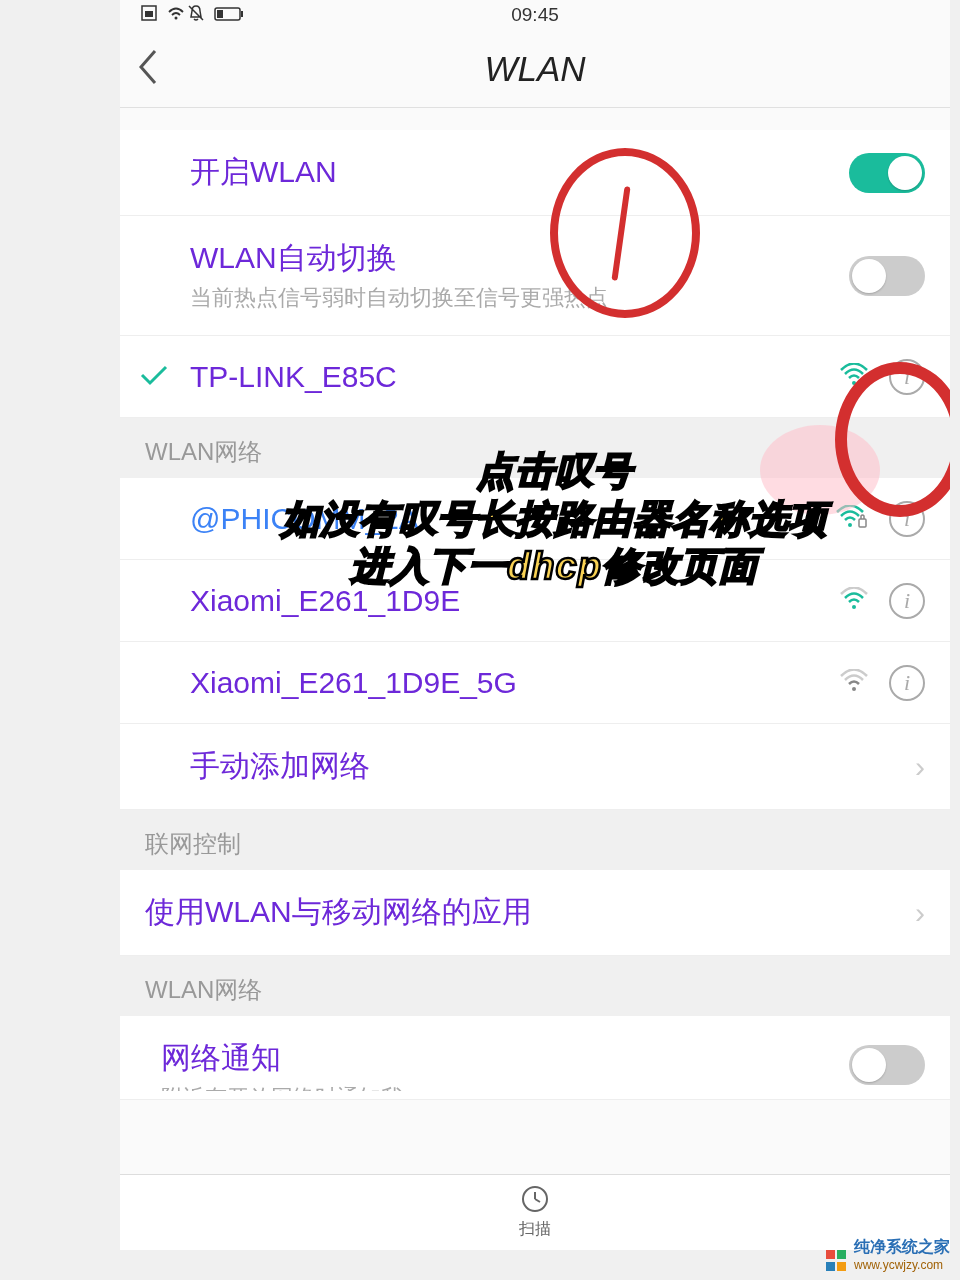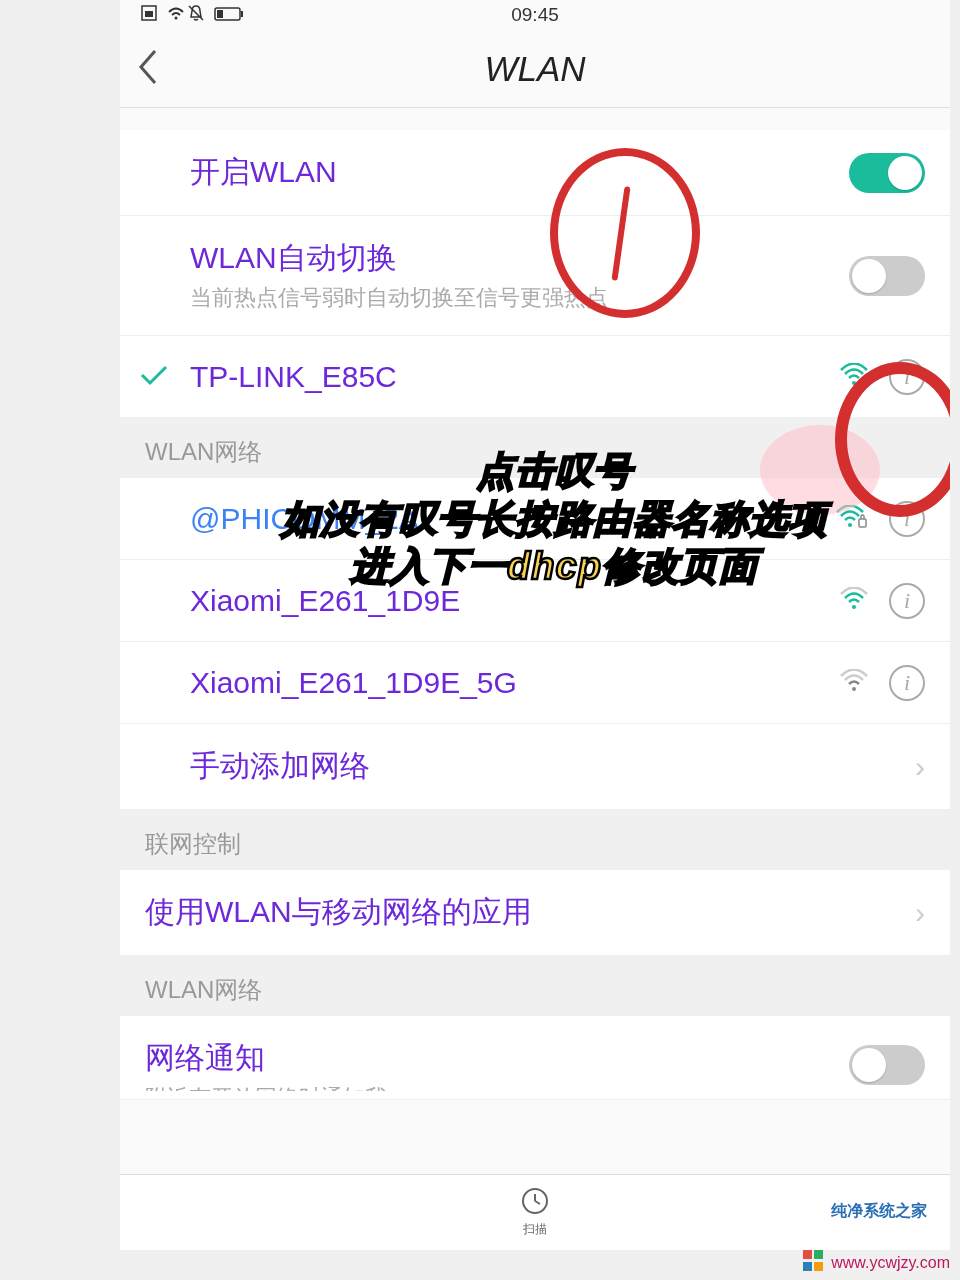--- a/index.html
+++ b/index.html
@@ -162,21 +162,21 @@
       height: 76px;
       background: #fff;
       border-top: 1px solid #ddd;
       display: flex;
       flex-direction: column;
       align-items: center;
       justify-content: center;
       gap: 2px;
     }
     .footer-label {
-      font-size: 12px;
+      font-size: 16px;
       color: #666;
     }
     
     .annotation-circle-1 {
       position: absolute;
       left: 430px;
       top: 148px;
       width: 150px;
       height: 170px;
       border: 8px solid #d32f2f;
@@ -254,23 +254,22 @@
     }
     .watermark-sq {
       width: 9px;
       height: 9px;
     }
     .watermark-text-main {
       color: #2a6fb5;
       font-weight: bold;
     }
     .watermark-text-sub {
-      color: #be185d;
-      font-size: 16px;
-      margin-top: 32px;
+      color: #a16207;
+      font-size: 12px;
     }
     .row-network {
       padding-left: 70px;
     }
     .row-indent {
       padding-left: 70px;
     }
   </style>
 </head>
 <body>
@@ -427,21 +426,21 @@
     <div class="row-content">
       <div class="row-title">使用WLAN与移动网络的应用</div>
     </div>
     <div class="row-right">
       <span class="chevron">›</span>
     </div>
   </div>
 
   <div class="section-header">WLAN网络</div>
 
-  <div class="row" style="padding-left:25px; padding-bottom:8px; min-height:60px">
+  <div class="row" style="padding-left:41px; padding-bottom:8px; min-height:60px">
     <div class="row-content">
       <div class="row-title">网络通知</div>
       <div class="row-subtitle" style="overflow:hidden; height:8px">附近有开放网络时通知我</div>
     </div>
     <div class="row-right">
       <div class="toggle">
           <div class="toggle-knob"></div>
         </div>
     </div>
   </div>

